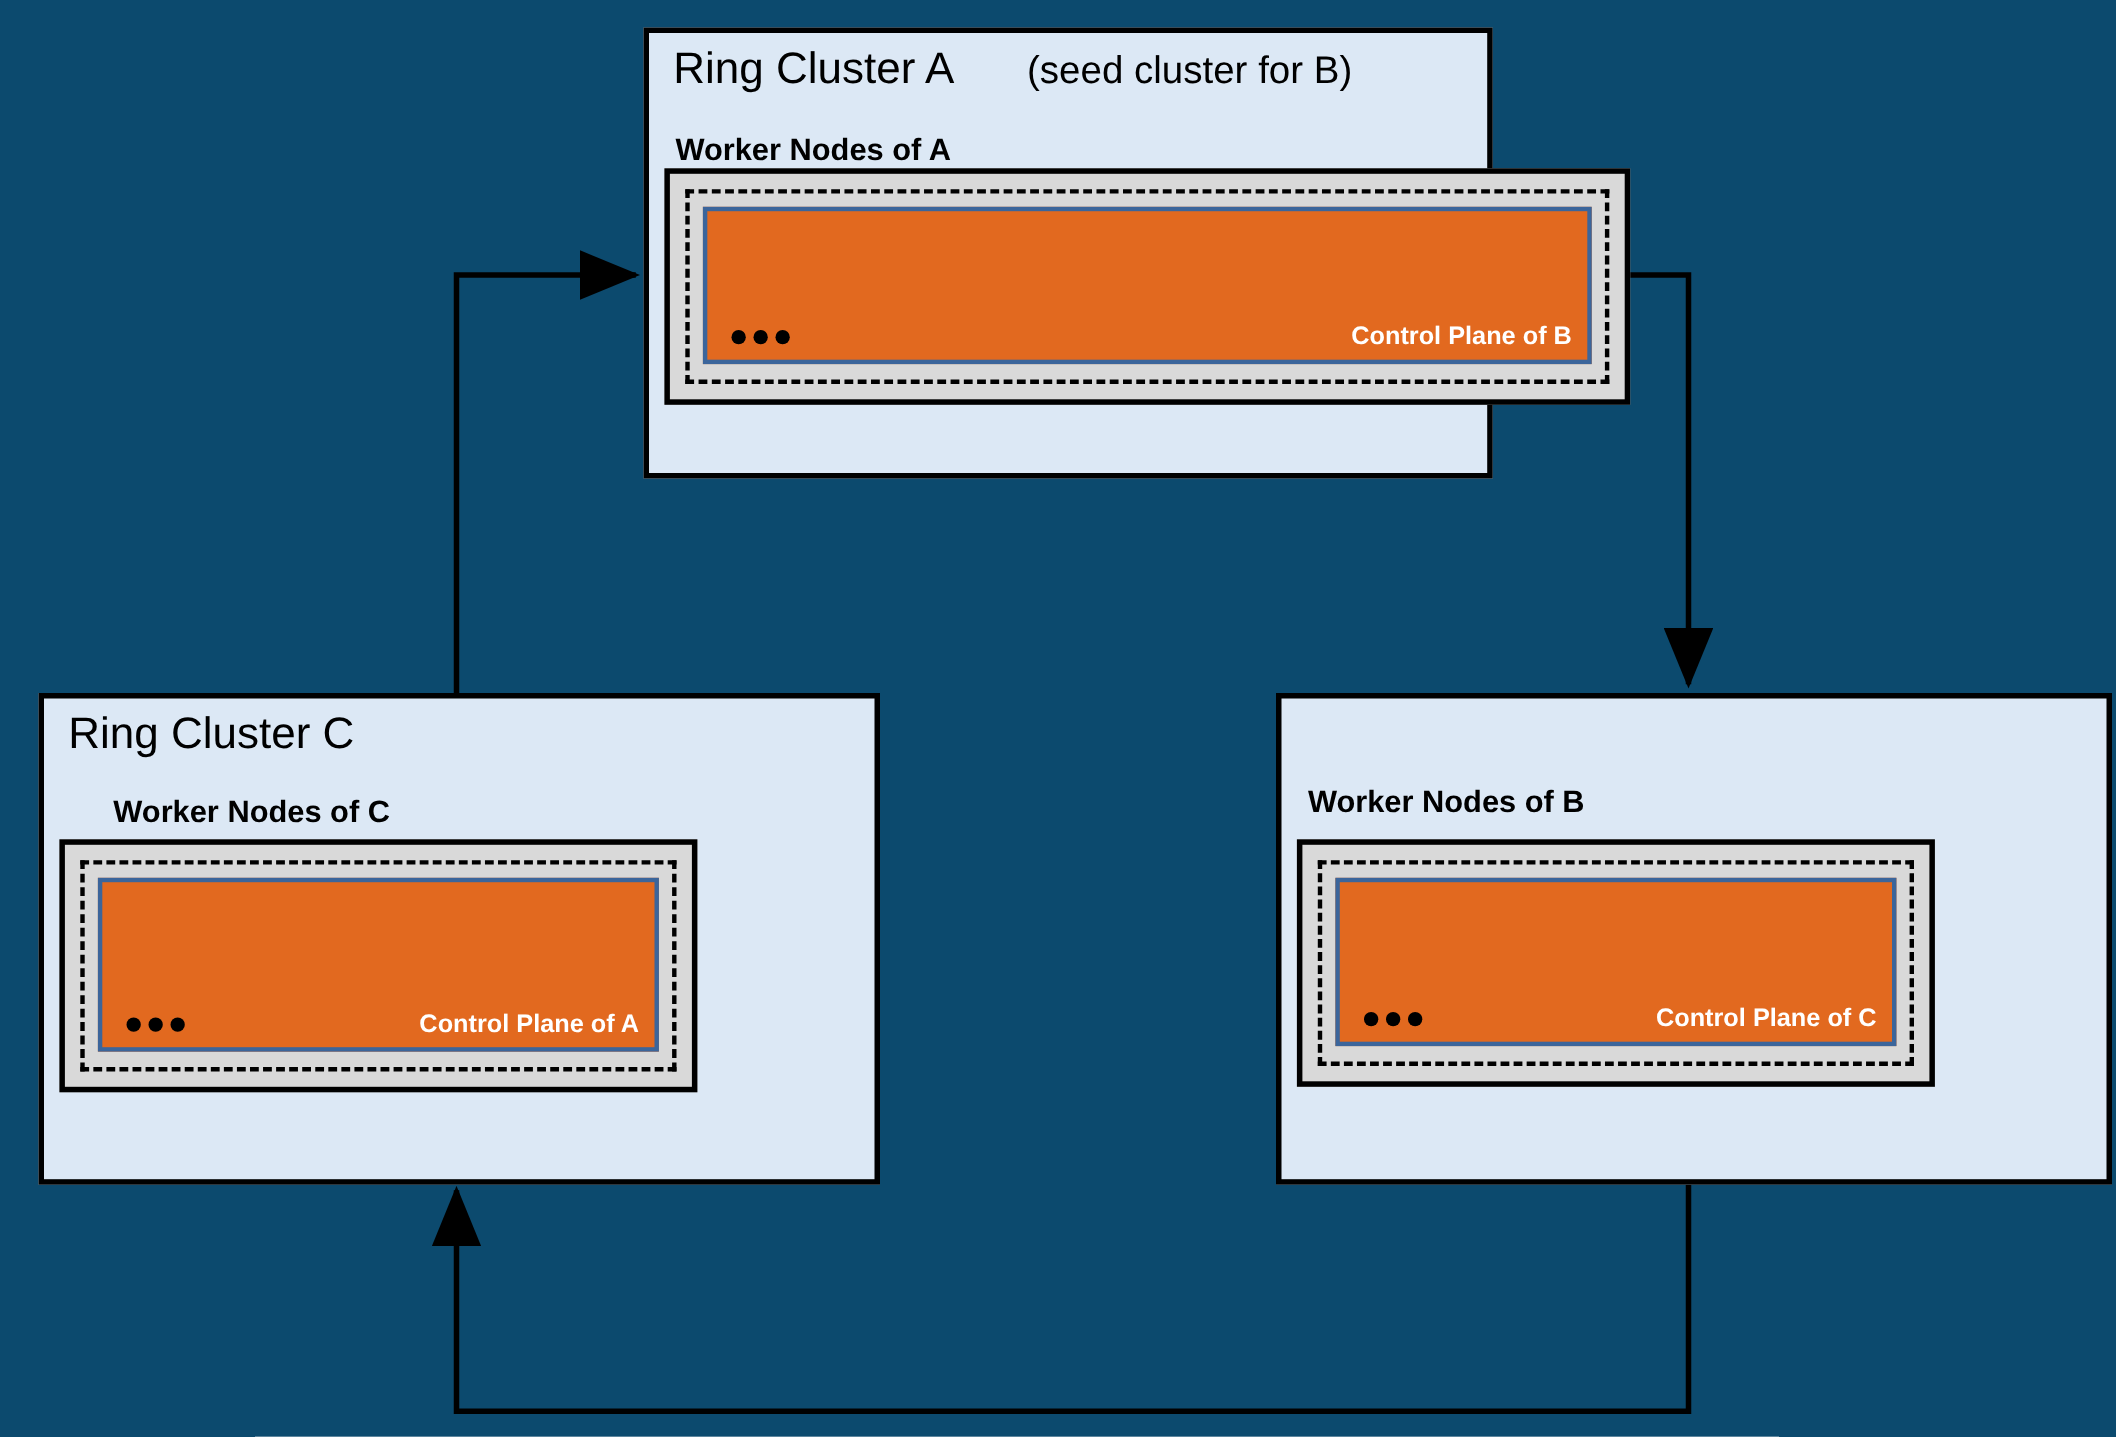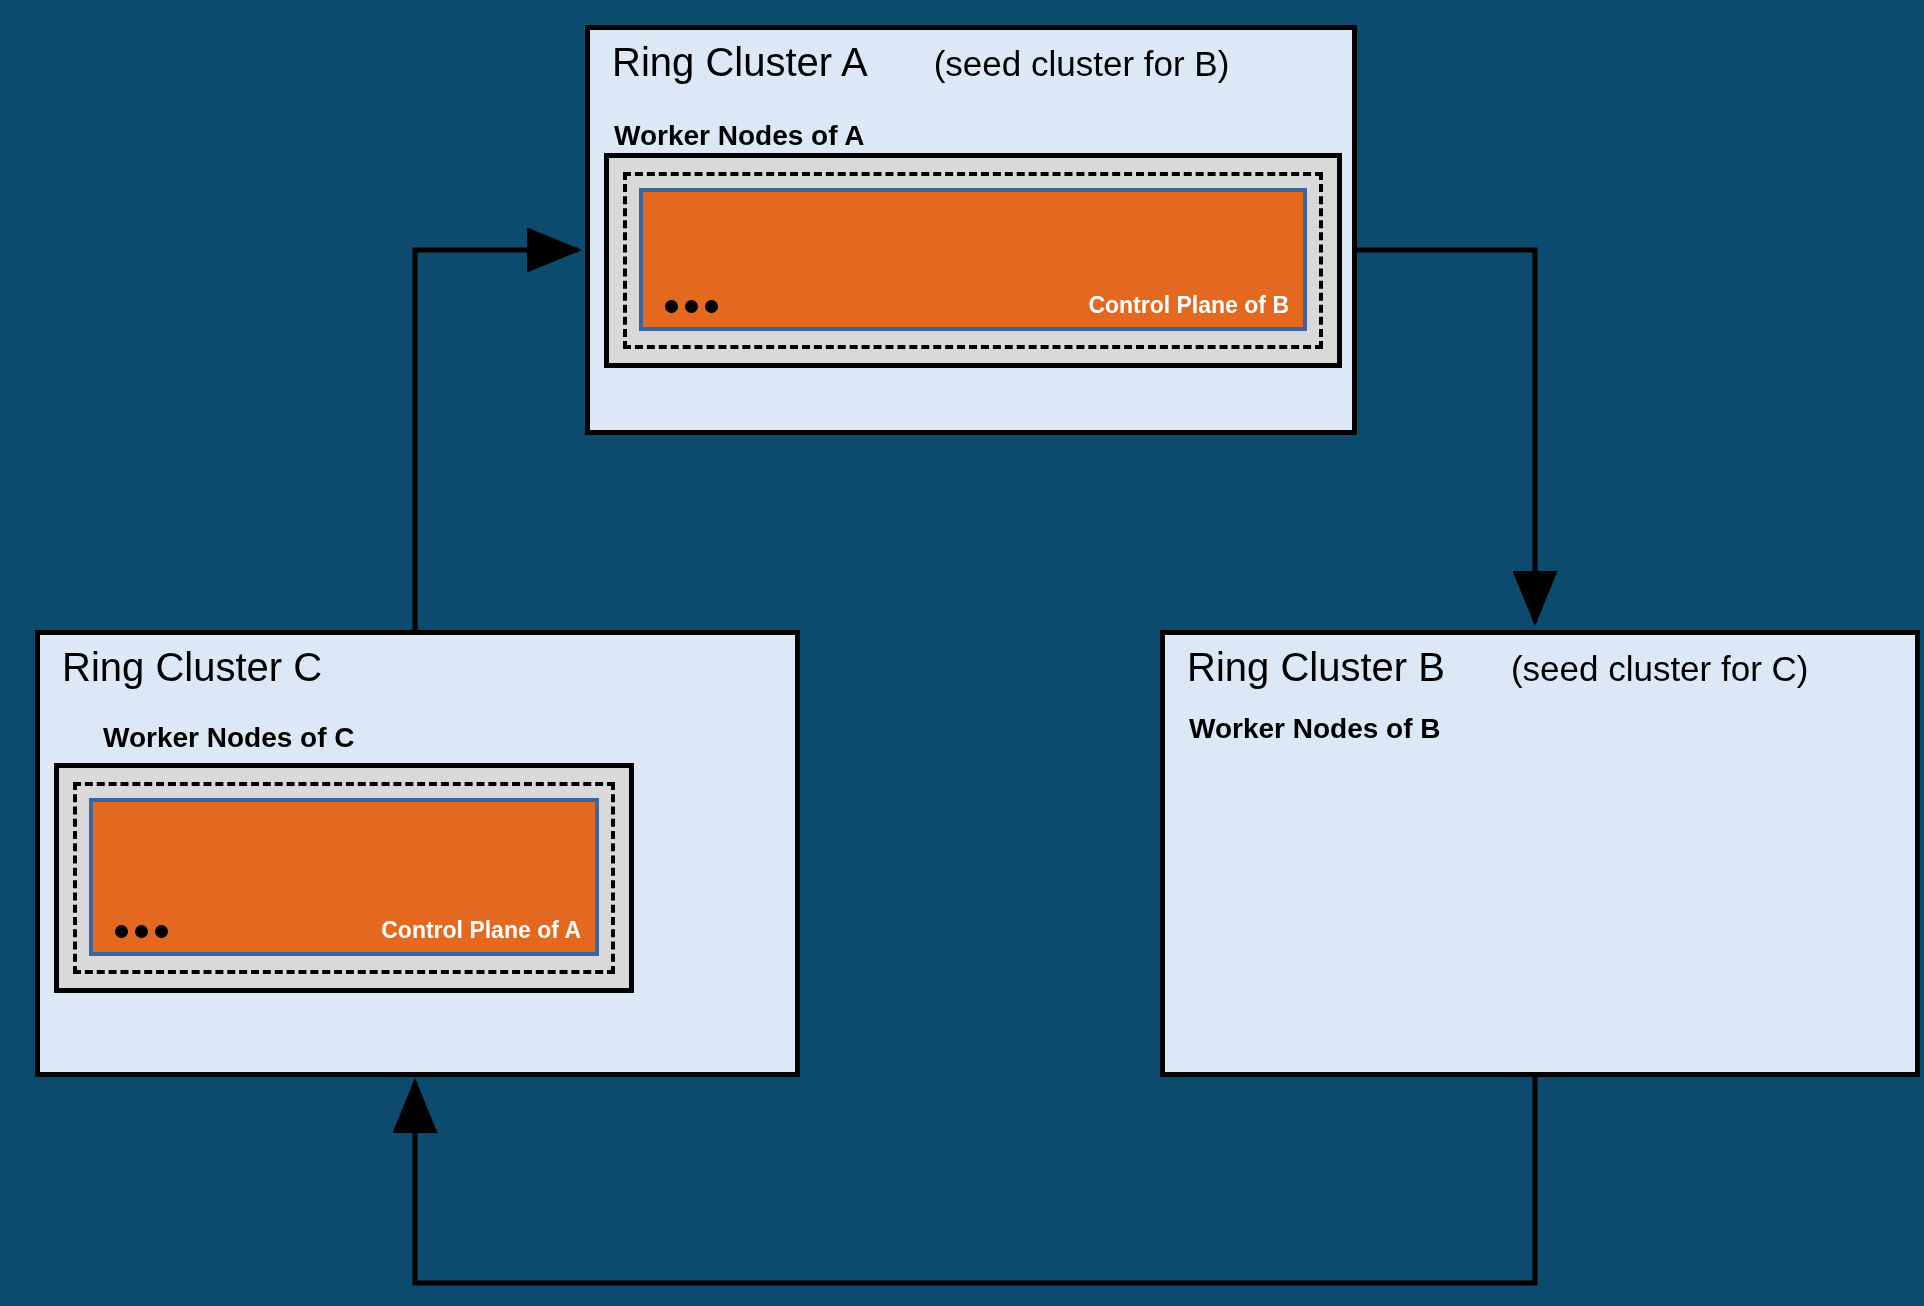--- a/index.html
+++ b/index.html
@@ -39,21 +39,21 @@
 
     <path d="M 1535 1077 L 1535 1283 L 415 1283 L 415 1082" fill="none" stroke="#000000" stroke-width="5" marker-end="url(#arrowhead)"></path>
   </svg>
 
   <div class="cluster" style="left:585px;top:25px;width:772px;height:410px;">
     <div class="cluster-head">
       <span class="cluster-title">Ring Cluster A</span>
       <span class="cluster-seed">(seed cluster for B)</span>
     </div>
     <div class="worker-label" style="top:90px;">Worker Nodes of A</div>
-    <div class="worker-box" style="left:14px;top:123px;width:738px;height:215px;">
+    <div class="worker-box" style="left:14px;top:123px;width:878px;height:215px;">
       <div class="dashed-box" style="left:14px;top:14px;right:14px;bottom:14px;">
         <div class="cp-box" style="left:12px;top:12px;right:12px;bottom:14px;">
           <div class="ellipsis">
             <i></i>
               <i></i>
               <i></i>
           </div>
           <div class="cp-label">Control Plane of B</div>
         </div>
       </div>
@@ -73,20 +73,28 @@
               <i></i>
               <i></i>
           </div>
           <div class="cp-label">Control Plane of A</div>
         </div>
       </div>
     </div>
   </div>
 
   <div class="cluster" style="left:1160px;top:630px;width:760px;height:447px;">
-    <div class="cluster-head">
-      <span class="cluster-title">Ring Cluster B</span>
-      <span class="cluster-seed">(seed cluster for C)</span>
+    <div class="worker-label" style="top:78px;text-align:right;">Worker Nodes of B</div>
+    <div class="worker-box" style="left:14px;top:128px;width:580px;height:225px;">
+      <div class="dashed-box" style="left:14px;top:14px;right:14px;bottom:14px;">
+        <div class="cp-box" style="left:12px;top:12px;right:12px;bottom:14px;">
+          <div class="ellipsis">
+            <i></i>
+              <i></i>
+              <i></i>
+          </div>
+          <div class="cp-label">Control Plane of C</div>
+        </div>
+      </div>
     </div>
-    <div class="worker-label" style="top:78px;text-align:right;">Worker Nodes of B</div>
   </div>
 
 </div>
 
 </body></html>

